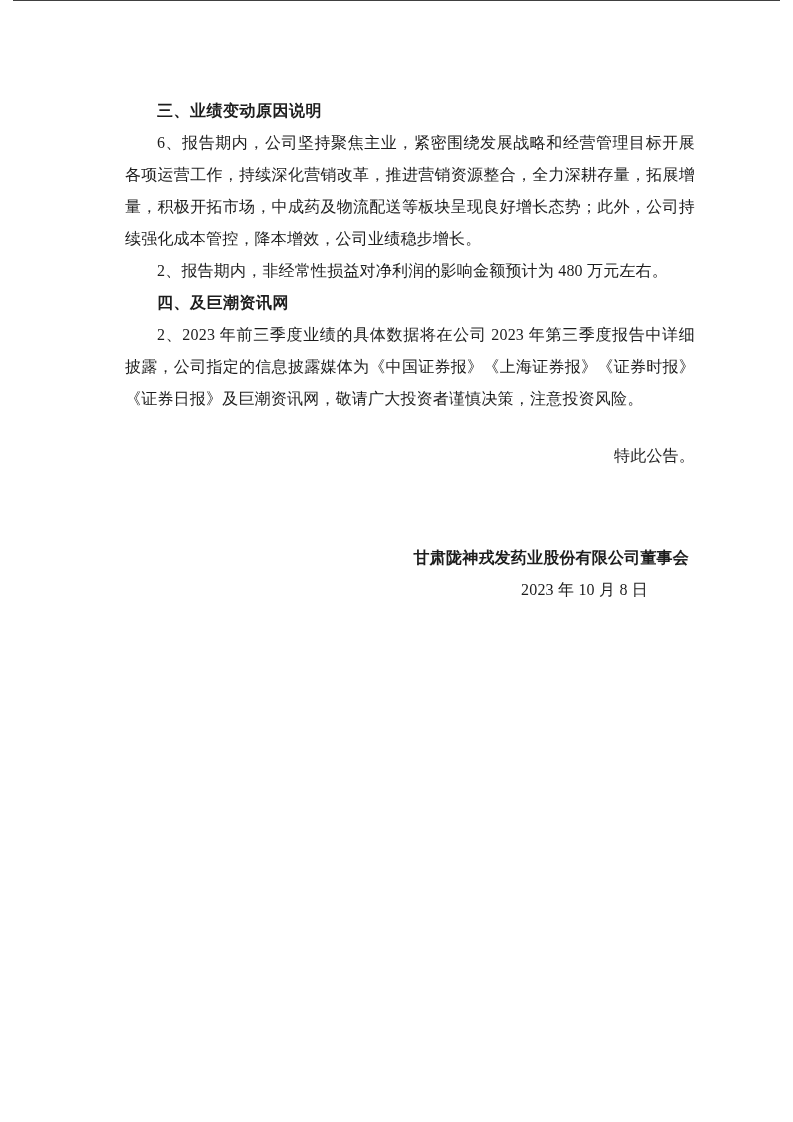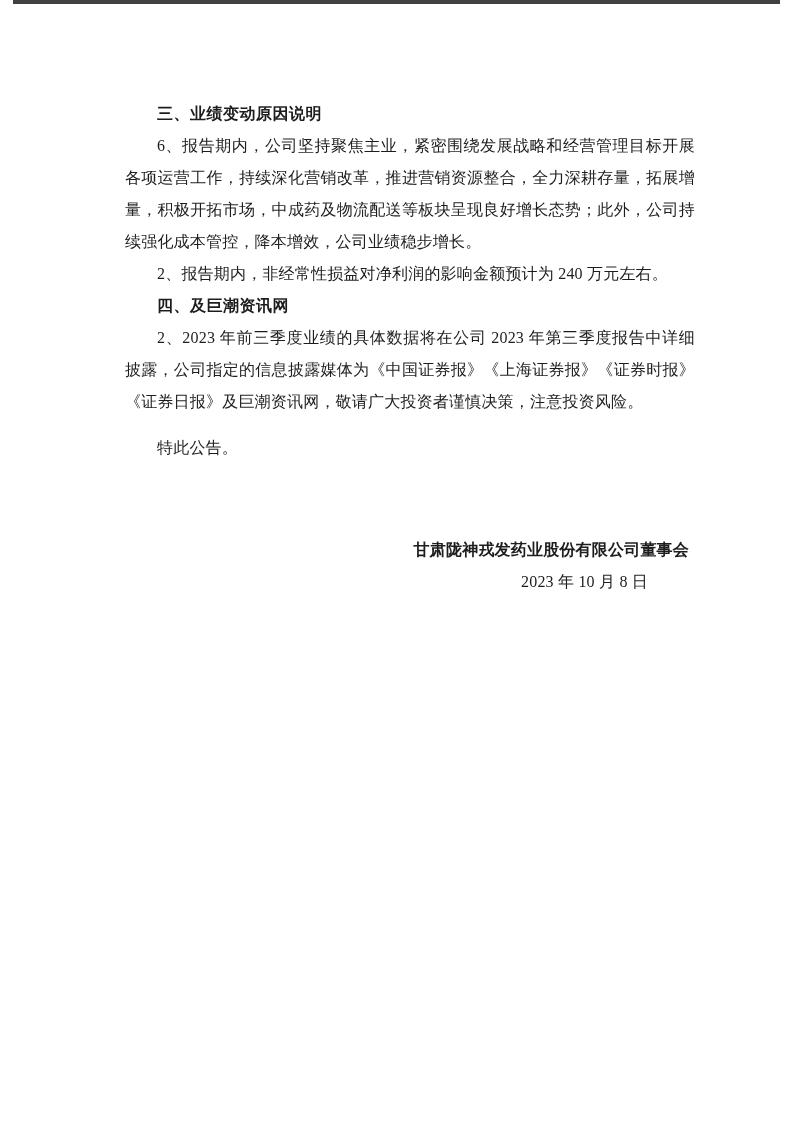--- a/index.html
+++ b/index.html
@@ -7,21 +7,21 @@
     padding: 0;
     background: #ffffff;
   }
   .page {
     position: relative;
     width: 767px;
     height: 1122px;
     background: #ffffff;
     margin: 0 auto;
     overflow: hidden;
-    border-top: 4px solid #404040;
+    border-top: 1px solid #404040;
     box-sizing: border-box;
     font-family: "Liberation Serif", "DejaVu Serif", serif;
     color: #1d1d1d;
   }
   .content {
     position: absolute;
     left: 112px;
     top: 94px;
     width: 570px;
     font-size: 16px;
@@ -35,22 +35,22 @@
     letter-spacing: 0.5px;
   }
   .para {
     margin: 0;
     text-indent: 2em;
     text-align: justify;
     text-justify: inter-ideograph;
     letter-spacing: 0.2px;
   }
   .closing {
-    margin-top: 14px;
-    text-align: left;
+    margin-top: 25px;
+    text-align: right;
   }
   .sig-block {
     margin-top: 70px;
     text-align: right;
   }
   .sig-company {
     margin: 0;
     padding-right: 6px;
     letter-spacing: 0.2px;
     font-weight: bold;
@@ -65,21 +65,21 @@
 </head>
 <body>
 
 <div class="page">
   <div class="content">
 
     <h3 class="heading">三、业绩变动原因说明</h3>
 
     <p class="para">6、报告期内，公司坚持聚焦主业，紧密围绕发展战略和经营管理目标开展各项运营工作，持续深化营销改革，推进营销资源整合，全力深耕存量，拓展增量，积极开拓市场，中成药及物流配送等板块呈现良好增长态势；此外，公司持续强化成本管控，降本增效，公司业绩稳步增长。</p>
 
-    <p class="para">2、报告期内，非经常性损益对净利润的影响金额预计为 240 万元左右。</p>
+    <p class="para">2、报告期内，非经常性损益对净利润的影响金额预计为 480 万元左右。</p>
 
     <h3 class="heading">四、及巨潮资讯网</h3>
 
 
     <p class="para">2、2023 年前三季度业绩的具体数据将在公司 2023 年第三季度报告中详细披露，公司指定的信息披露媒体为《中国证券报》《上海证券报》《证券时报》《证券日报》及巨潮资讯网，敬请广大投资者谨慎决策，注意投资风险。</p>
 
     <p class="para closing">特此公告。</p>
 
     <div class="sig-block">
       <p class="sig-company">甘肃陇神戎发药业股份有限公司董事会</p>

